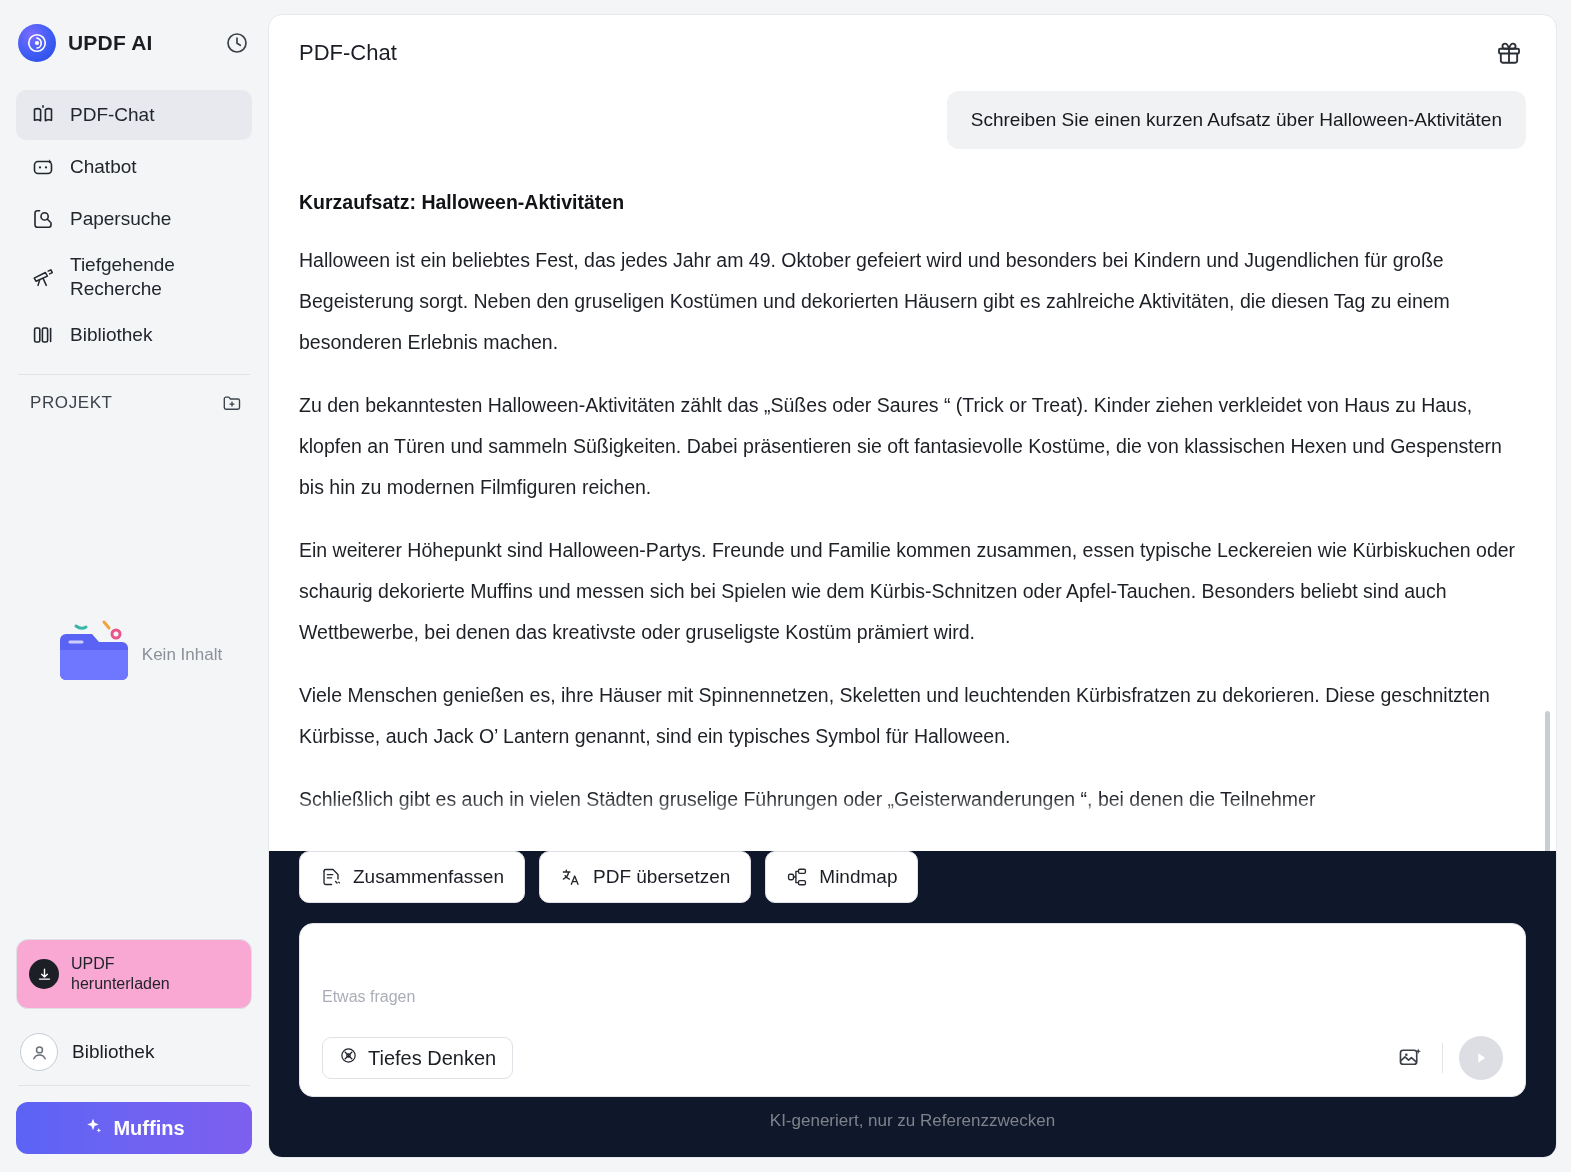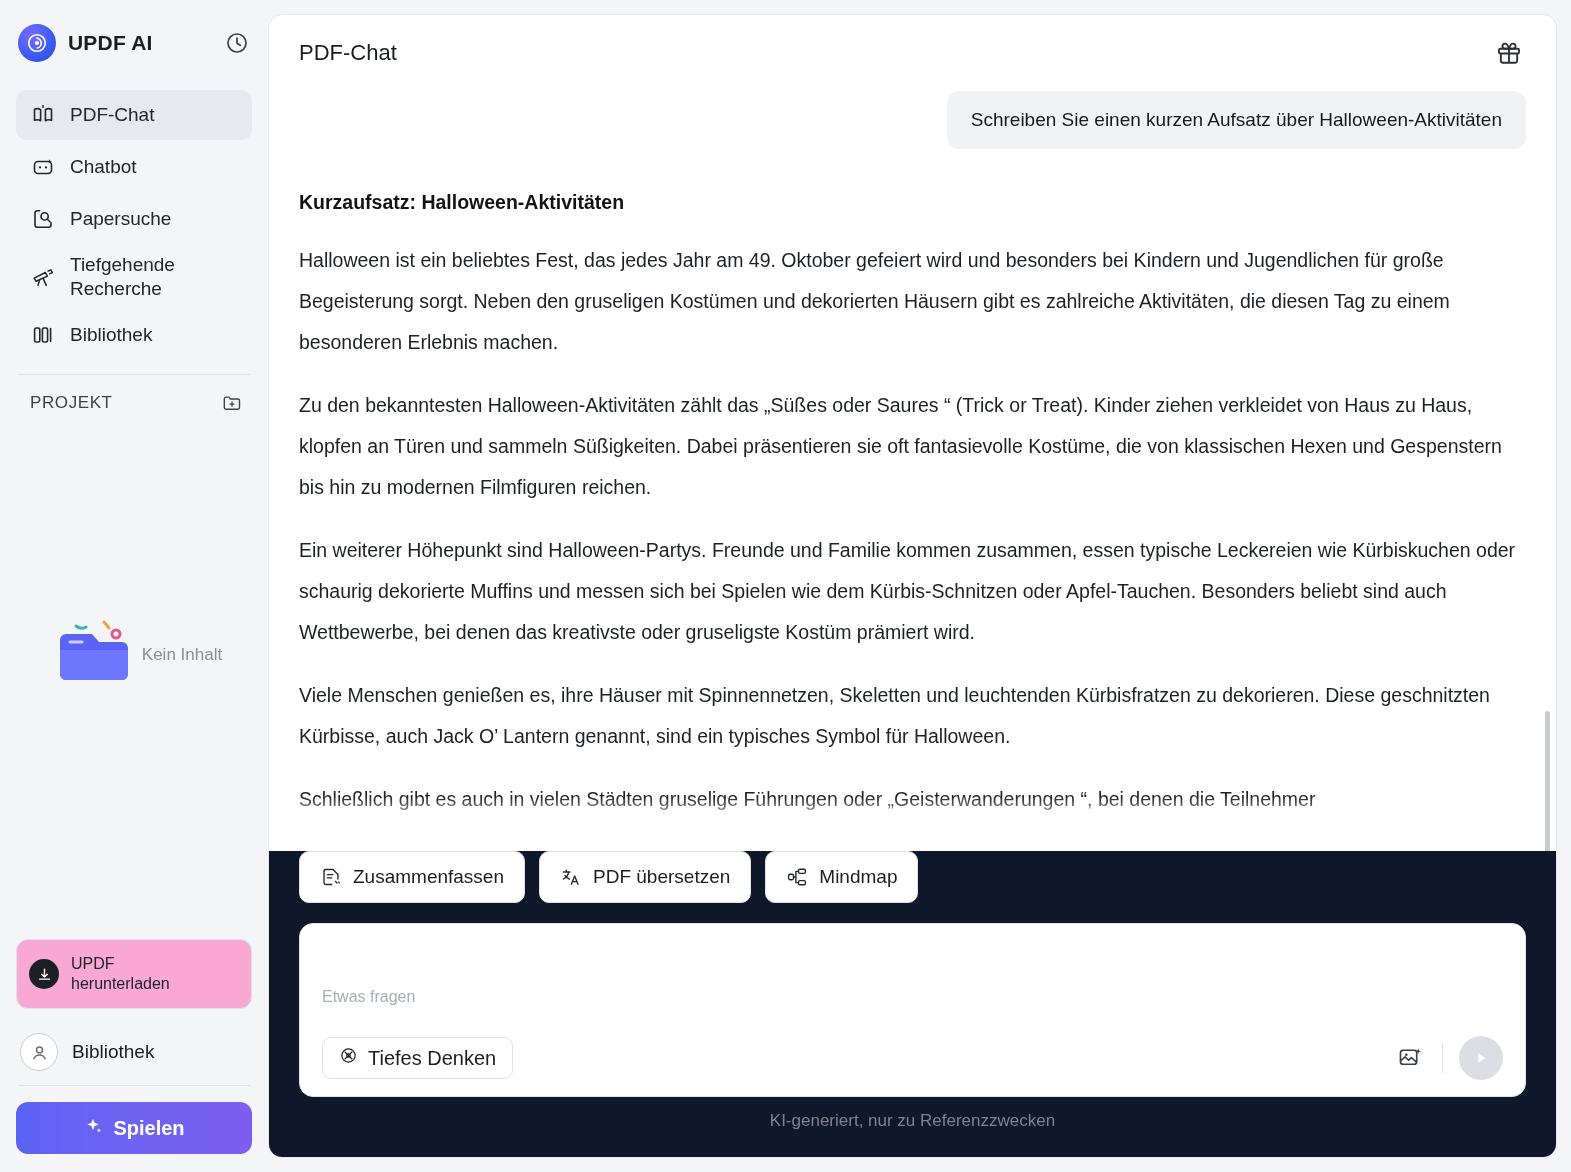--- a/index.html
+++ b/index.html
@@ -446,21 +446,21 @@
     </div>
     <div class="login-underline"></div>
 
     <button class="upgrade-btn">
       <span>
         <svg width="20" height="20" viewBox="0 0 24 24" fill="none">
           <path d="M12 3.2l1.9 5 5 1.9-5 1.9-1.9 5-1.9-5-5-1.9 5-1.9 1.9-5Z" fill="#ffffff"></path>
           <path d="M19 14.4l.8 2 2 .8-2 .8-.8 2-.8-2-2-.8 2-.8.8-2Z" fill="#ffffff"></path>
         </svg>
       </span>
-      <span>Spielen</span>
+      <span>Muffins</span>
     </button>
   </aside>
 
   <main class="main">
 
     <div class="main-header">
       <div class="main-title">PDF-Chat</div>
       <div class="gift-icon">
         <svg width="28" height="28" viewBox="0 0 24 24" fill="none">
           <rect x="3.4" y="8.4" width="17.2" height="4" rx="1.1" stroke="currentColor" stroke-width="1.6"></rect>

